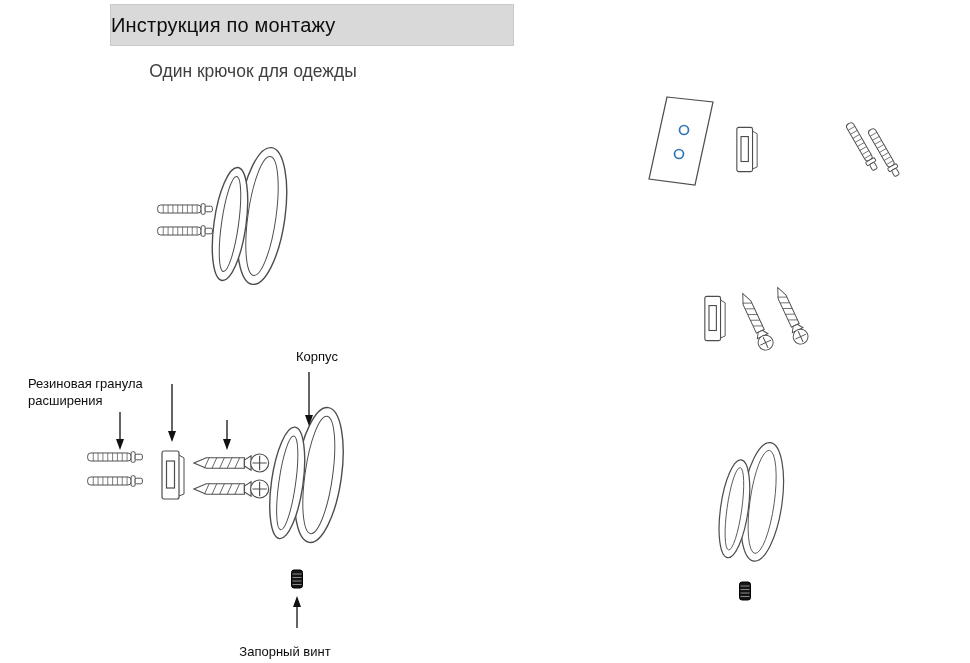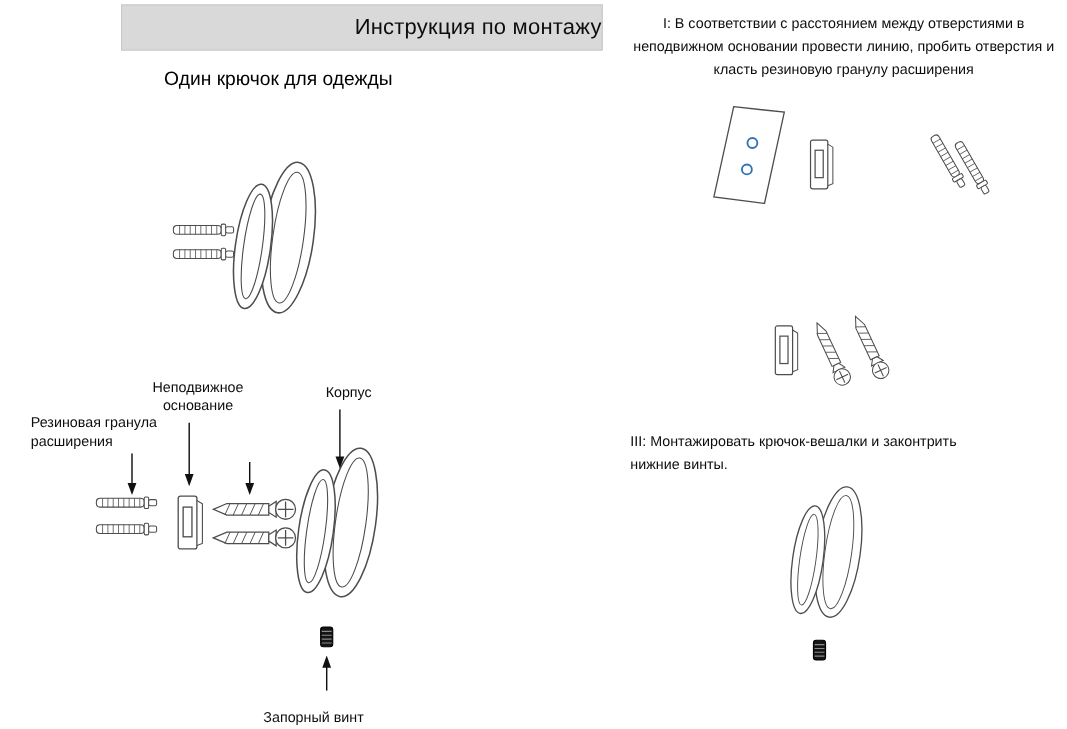--- a/index.html
+++ b/index.html
@@ -2,24 +2,24 @@
 <html><head>
 <meta charset="utf-8">
 <style>
   html,body{margin:0;padding:0;background:#ffffff;}
   .page{position:relative;width:970px;height:663px;background:#ffffff;
         font-family:"Liberation Sans",sans-serif;color:#0d0d0d;overflow:hidden;
         border-bottom:1px solid #d6d6d6;}
   .abs{position:absolute;}
   .title-bar{position:absolute;left:110px;top:4px;width:402px;height:40px;
              background:#d9d9d9;border:1px solid #c9c9c9;
-             display:flex;align-items:center;justify-content:flex-end;padding-left:34px;}
+             display:flex;align-items:center;justify-content:flex-start;}
   .title-text{font-size:20px;color:#0d0d0d;letter-spacing:.2px;}
   .subtitle{position:absolute;left:128px;top:61px;width:250px;text-align:center;
-            font-size:17.5px;color:#000000;}
+            font-size:17.5px;color:#404040;}
   .lbl{position:absolute;font-size:13px;line-height:1.28;color:#0d0d0d;}
   .tc{text-align:center;}
   .wrap-any{overflow-wrap:anywhere;}
   .step-text{position:absolute;font-size:13px;line-height:1.63;color:#0d0d0d;}
   .rot60{transform:rotate(60deg);}
   .rot65{transform:rotate(65deg);}
 </style>
 </head>
 <body>
 
@@ -101,21 +101,20 @@
   <svg class="abs" style="left:192px;top:478px" width="80" height="22">
       <use href="#sym-screw"></use>
     </svg>
   <svg class="abs" style="left:260px;top:400px" width="90" height="148">
       <use href="#sym-hook"></use>
     </svg>
   <svg class="abs" style="left:290px;top:568px" width="14" height="22">
       <use href="#sym-setscrew"></use>
     </svg>
 
-  <div class="lbl tc" style="left:128px;top:344px;width:104px">Неподвижное основание</div>
   <svg class="abs" style="left:166px;top:384px" width="12" height="58">
     <line x1="6" y1="0" x2="6" y2="48" stroke="#111111" stroke-width="1.3"></line>
       <polygon points="2,47 10,47 6,58" fill="#111111"></polygon>
   </svg>
 
   <div class="lbl tc" style="left:285px;top:349px;width:64px">Корпус</div>
   <svg class="abs" style="left:303px;top:372px" width="12" height="54">
     <line x1="6" y1="0" x2="6" y2="44" stroke="#111111" stroke-width="1.3"></line>
       <polygon points="2,43 10,43 6,54" fill="#111111"></polygon>
   </svg>
@@ -130,21 +129,20 @@
     <line x1="6" y1="0" x2="6" y2="20" stroke="#111111" stroke-width="1.3"></line>
       <polygon points="2,19 10,19 6,30" fill="#111111"></polygon>
   </svg>
 
   <svg class="abs" style="left:291px;top:596px" width="12" height="32">
     <line x1="6" y1="32" x2="6" y2="10" stroke="#111111" stroke-width="1.3"></line>
       <polygon points="2,11 10,11 6,0" fill="#111111"></polygon>
   </svg>
   <div class="lbl tc" style="left:230px;top:644px;width:110px">Запорный винт</div>
 
-  <div class="step-text tc" style="left:565px;top:10px;width:404px">I: В соответствии с расстоянием между отверстиями в неподвижном основании провести линию, пробить отверстия и класть резиновую гранулу расширения</div>
   <svg class="abs" style="left:648px;top:96px" width="66" height="90">
       <use href="#sym-plate"></use>
     </svg>
   <svg class="abs" style="left:735px;top:121px" width="24" height="57">
       <use href="#sym-base"></use>
     </svg>
   <svg class="abs rot60" style="left:834px;top:138px" width="56" height="17">
       <use href="#sym-dowel"></use>
     </svg>
   <svg class="abs rot60" style="left:856px;top:144px" width="56" height="17">
@@ -154,21 +152,20 @@
   <svg class="abs" style="left:703px;top:291px" width="24" height="55">
       <use href="#sym-base"></use>
     </svg>
   <svg class="abs rot65" style="left:723px;top:312px" width="66" height="20">
       <use href="#sym-screw"></use>
     </svg>
   <svg class="abs rot65" style="left:758px;top:306px" width="66" height="20">
       <use href="#sym-screw"></use>
     </svg>
 
-  <div class="step-text" style="left:573px;top:390px;width:315px">III: Монтажировать крючок-вешалки и законтрить нижние винты.</div>
   <svg class="abs" style="left:710px;top:436px" width="80" height="130">
       <use href="#sym-hook"></use>
     </svg>
   <svg class="abs" style="left:738px;top:580px" width="14" height="22">
       <use href="#sym-setscrew"></use>
     </svg>
 
 </div>
 
 </body></html>

